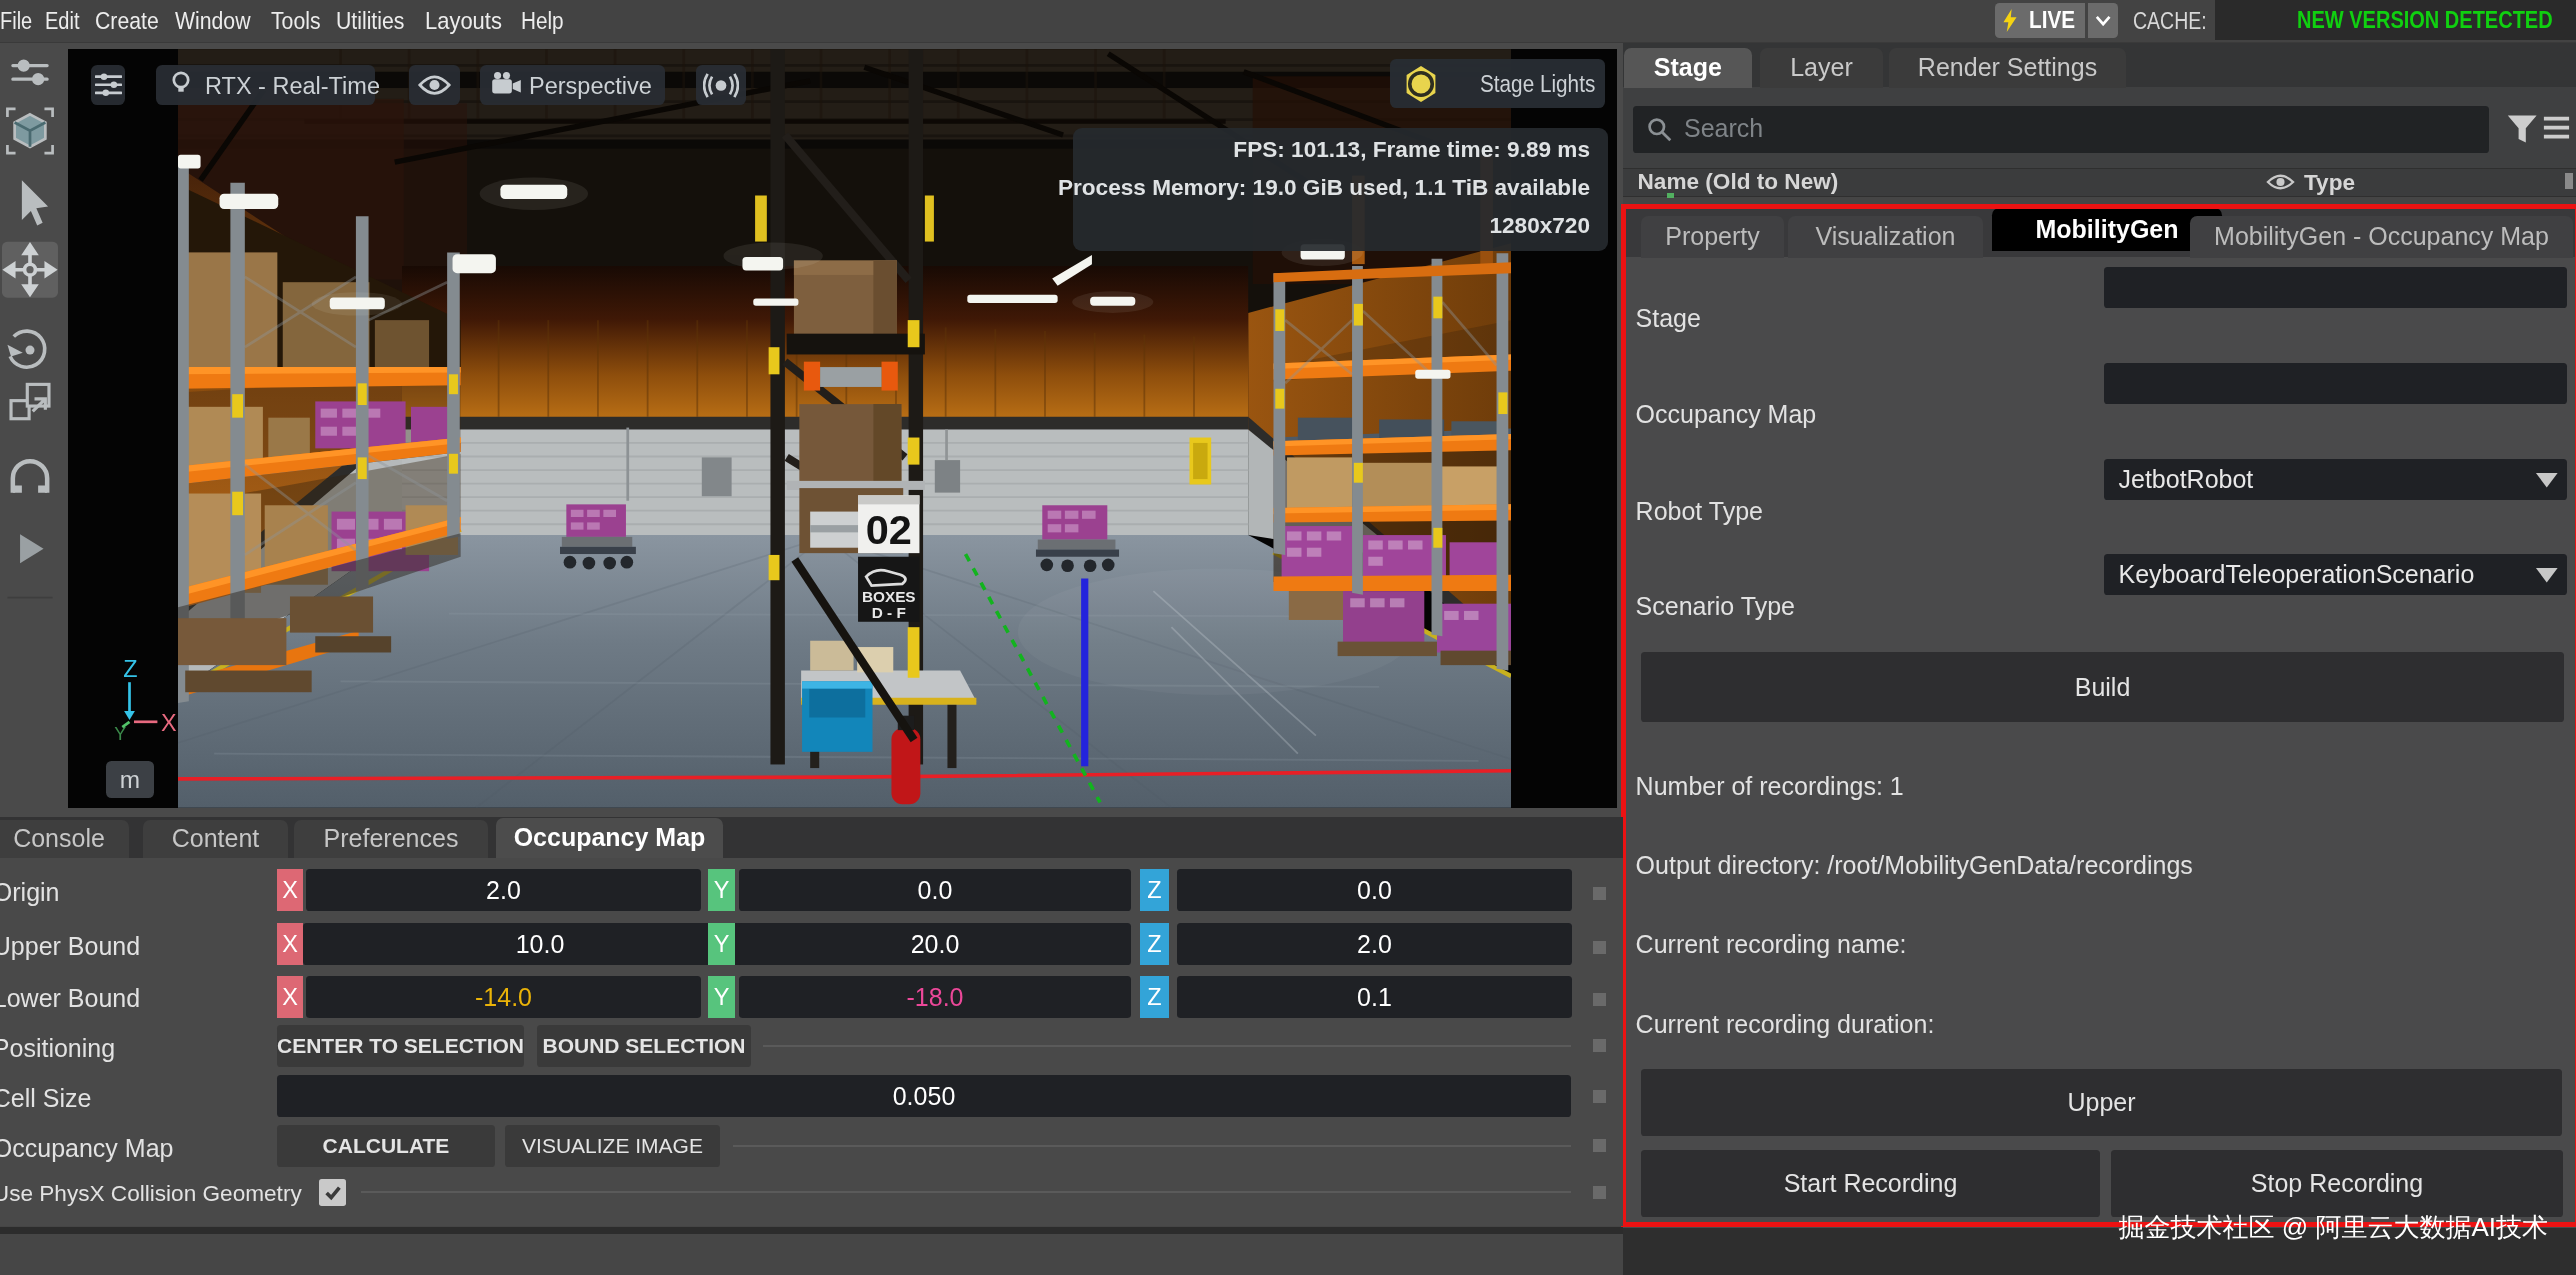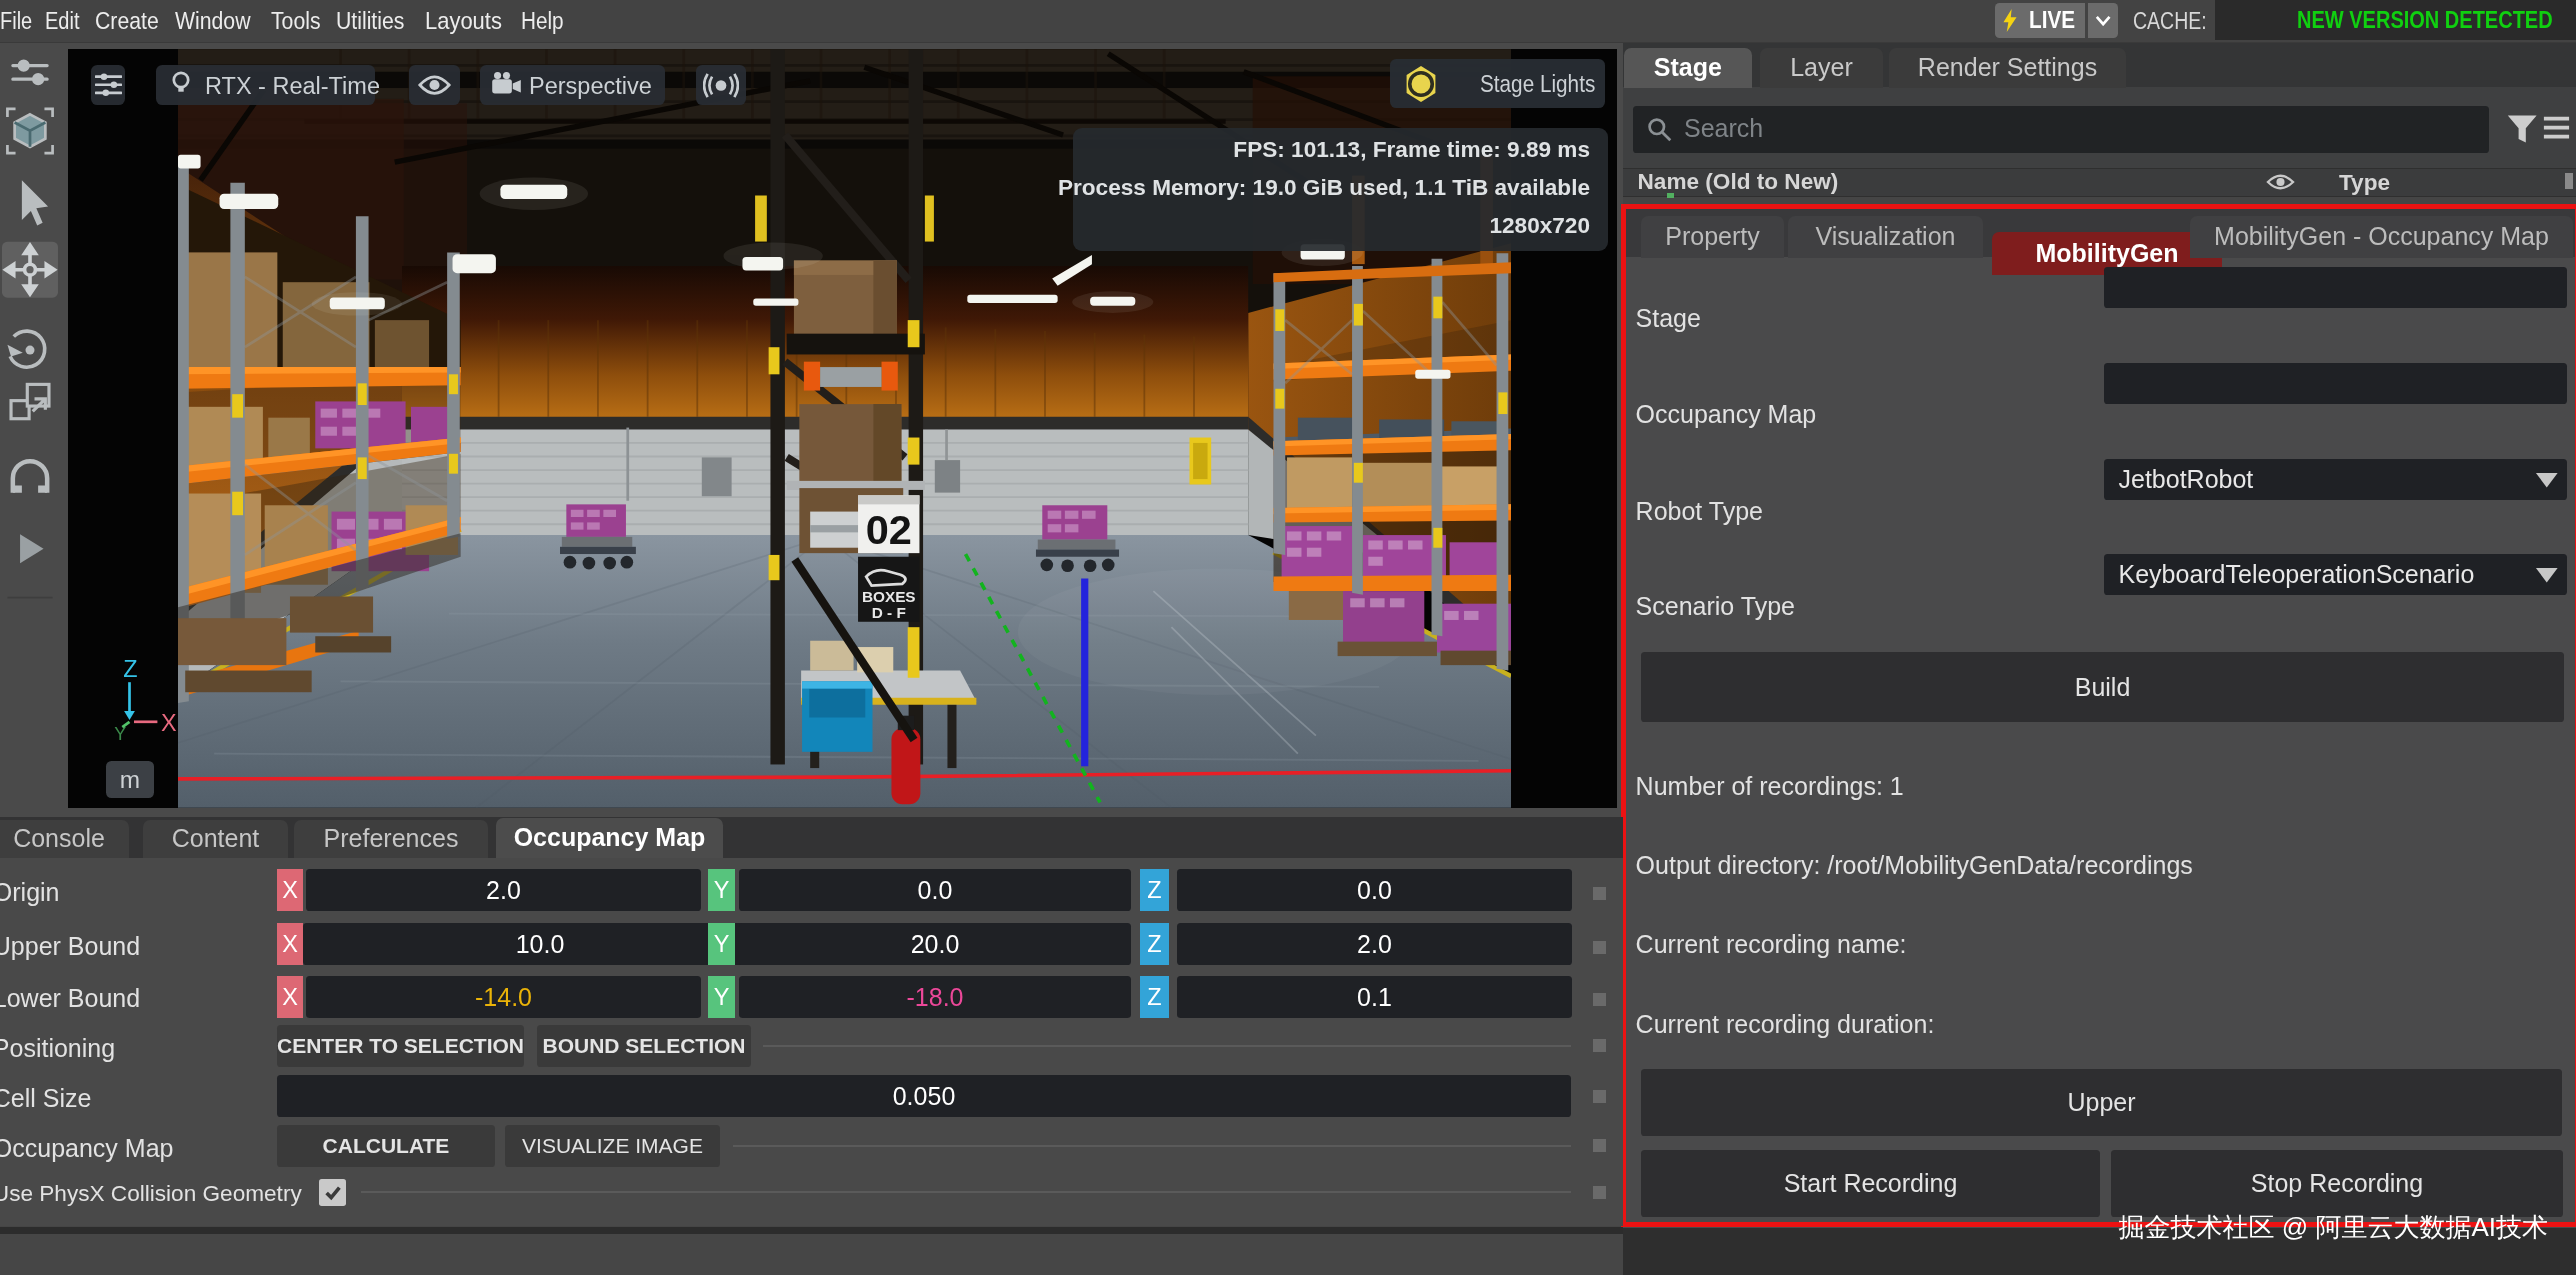--- a/index.html
+++ b/index.html
@@ -564,31 +564,31 @@
     </svg>
 <svg class="a" style="left:920px;top:72px" width="27" height="27" viewBox="0 0 30 30">
       <path d="M1 4 H29 M1 14 H29 M1 24 H29" stroke="#cdcdcd" stroke-width="4"></path>
     </svg>
 <div class="a" style="left:0;top:125px;width:953px;height:27px;background:#3b3c3d;border-top:1.8px solid #2f2f2f;border-bottom:1.8px solid #2f2f2f">
 <span style="position:absolute;left:14.5px;top:0px;font-size:22.6px;font-weight:bold;color:#d6d6d6">Name (Old to New)</span>
 <svg style="position:absolute;left:643px;top:3.6px" width="29" height="18" viewBox="0 0 32 20">
         <path d="M2 10 Q16 -4 30 10 Q16 24 2 10 Z" fill="none" stroke="#c9c9c9" stroke-width="2.5"></path>
         <circle cx="16" cy="10" r="4.5" fill="#c9c9c9"></circle>
       </svg>
-<span style="position:absolute;left:716px;top:0.9px;font-size:22.6px;font-weight:bold;color:#d6d6d6">Type</span>
+<span style="position:absolute;left:681px;top:0.9px;font-size:22.6px;font-weight:bold;color:#d6d6d6">Type</span>
 <div class="a" style="left:942px;top:3.6px;width:8.1px;height:16.3px;background:#8a8a8a"></div>
 </div>
 <div class="a" style="left:44px;top:150px;width:7.2px;height:4.5px;background:#52b060"></div>
 </div>
 
 <div class="a" style="left:1623px;top:204px;width:953px;height:1026px;background:#4a4a4b">
 <div class="a" style="left:0;top:0;width:953px;height:53px;background:#39393b"></div>
 <div class="a tab" style="left:18px;top:11.7px;width:143px;height:42px;background:#404042;color:#bcbcbc;font-size:25px">Property</div>
 <div class="a tab" style="left:165px;top:11.7px;width:195px;height:42px;background:#404042;color:#bcbcbc;font-size:25px">Visualization</div>
-<div class="a tab" style="left:369px;top:28px;width:230px;height:43px;background:#7f1d1d;color:#ffffff;font-size:25px;font-weight:bold">MobilityGen</div>
+<div class="a tab" style="left:369px;top:4px;width:230px;height:43px;background:#000000;color:#ffffff;font-size:25px;font-weight:bold">MobilityGen</div>
 <div class="a tab" style="left:567px;top:11.7px;width:383px;height:42px;background:#404042;color:#bcbcbc;font-size:25px">MobilityGen - Occupancy Map</div>
 <span class="a lbl" style="left:12.6px;top:100px">Stage</span>
 <div class="a fld" style="left:481px;top:63px;width:463px;height:41px"></div>
 <span class="a lbl" style="left:12.6px;top:196px">Occupancy Map</span>
 <div class="a fld" style="left:481px;top:159px;width:463px;height:41px"></div>
 <span class="a lbl" style="left:12.6px;top:293px">Robot Type</span>
 <div class="a fld" style="left:481px;top:255px;width:463px;height:41px;color:#e8e8e8;font-size:25px;line-height:41px"><span style="margin-left:14.5px">JetbotRobot</span>
 <svg style="position:absolute;right:9px;top:12.6px" width="23.5" height="16.3" viewBox="0 0 26 18">
         <path d="M1 1 H25 L13 17 Z" fill="#c7c7c7"></path>
       </svg></div>

